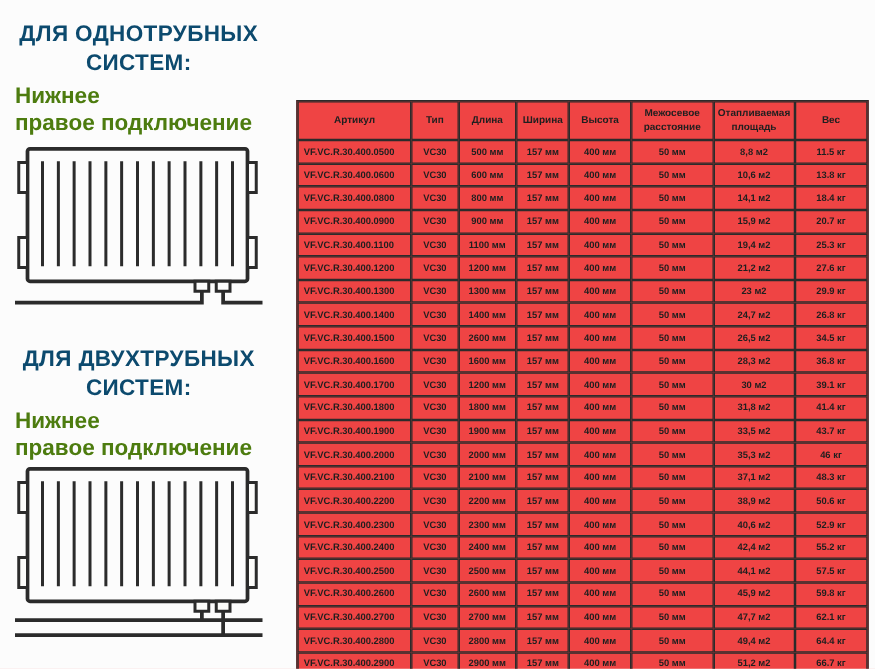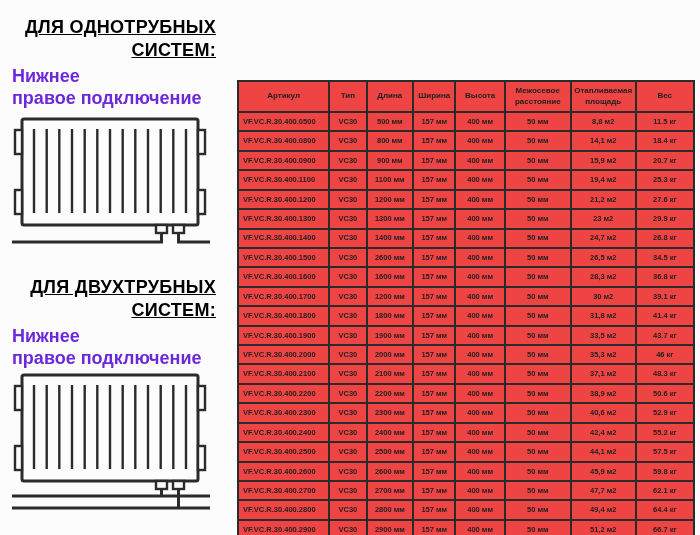--- a/index.html
+++ b/index.html
@@ -5,26 +5,26 @@
   html,body { margin:0; padding:0; }
   .page {
     position:relative; width:700px; height:535px;
     background:#fcfcfc; overflow:hidden;
     font-family:"Liberation Sans", sans-serif; color:#262626;
   }
   
   .section-heading {
     position:absolute; left:6px; width:210px;
     font-size:18px; font-weight:bold; line-height:1.28;
-    text-align:right; letter-spacing:0.3px; color:#000000;text-decoration:underline;
+    text-align:center; letter-spacing:0.3px; color:#0c4a6e;
   }
   .section-sub {
     position:absolute; left:12px; width:210px;
     font-size:18px; font-weight:bold; line-height:1.22;
-    text-align:left; color:#6d28d9;
+    text-align:left; color:#4d7c0f;
   }
   .s1-heading { top:16px; }
   .s1-sub     { top:66px; }
   .s2-heading { top:276px; }
   .s2-sub     { top:326px; }
   .radiator { position:absolute; left:10px; width:205px; }
   .s1-radiator { top:116px; height:132px; }
   .s2-radiator { top:372px; height:142px; }
   .radiator svg { width:100%; height:100%; display:block; }
   
@@ -146,20 +146,30 @@
           <td>VF.VC.R.30.400.0500</td>
           <td>VC30</td>
           <td>500 мм</td>
           <td>157 мм</td>
           <td>400 мм</td>
           <td>50 мм</td>
           <td>8,8 м2</td>
           <td>11.5 кг</td>
         </tr>
         <tr>
+          <td>VF.VC.R.30.400.0600</td>
+          <td>VC30</td>
+          <td>600 мм</td>
+          <td>157 мм</td>
+          <td>400 мм</td>
+          <td>50 мм</td>
+          <td>10,6 м2</td>
+          <td>13.8 кг</td>
+        </tr>
+        <tr>
           <td>VF.VC.R.30.400.0800</td>
           <td>VC30</td>
           <td>800 мм</td>
           <td>157 мм</td>
           <td>400 мм</td>
           <td>50 мм</td>
           <td>14,1 м2</td>
           <td>18.4 кг</td>
         </tr>
         <tr>

